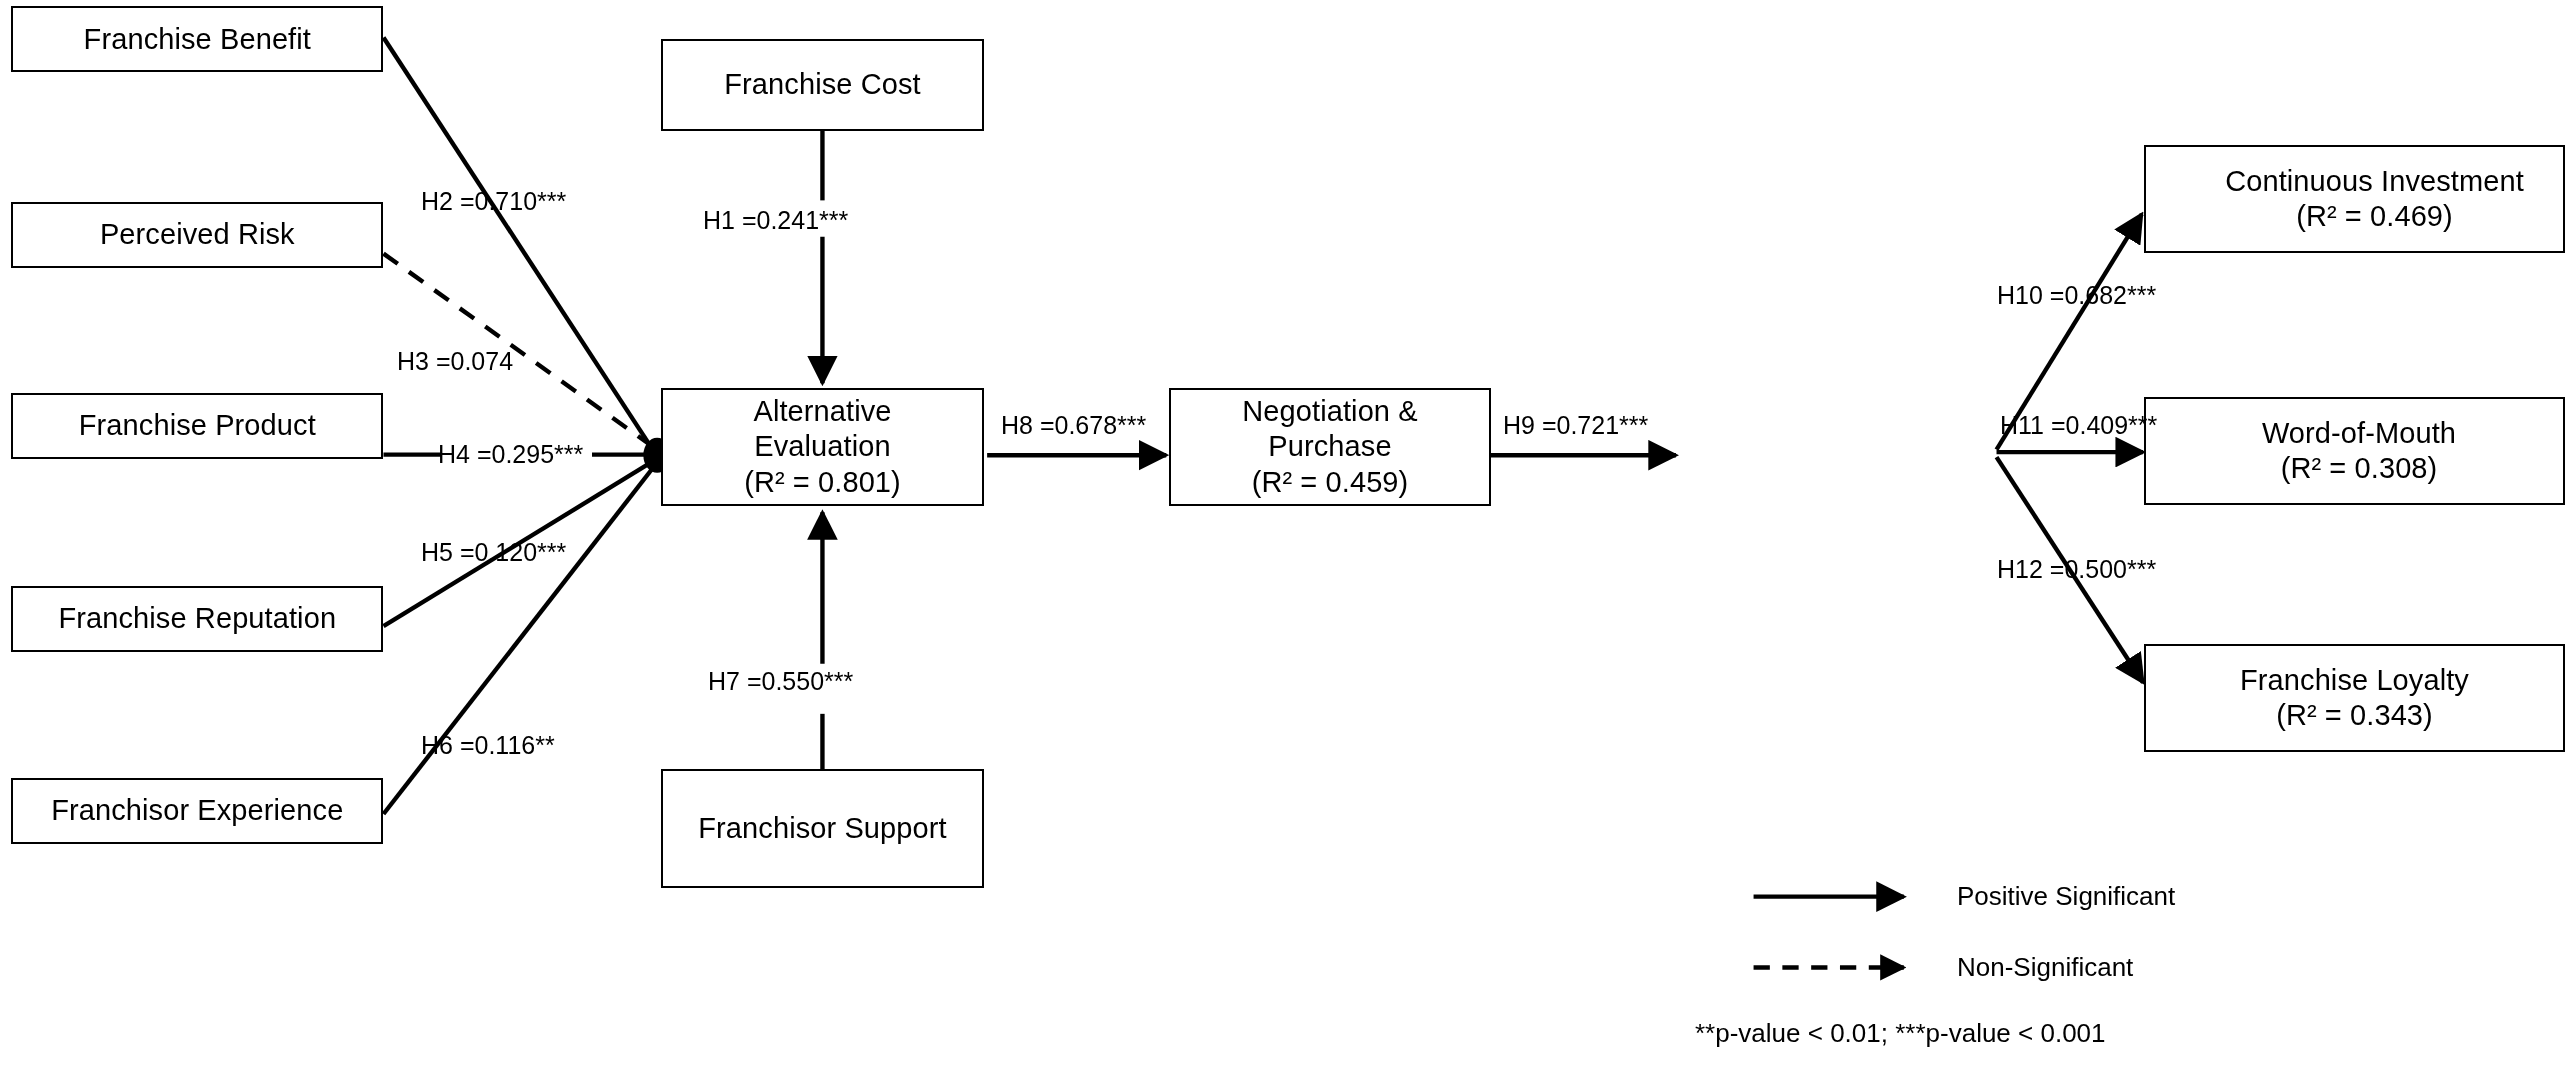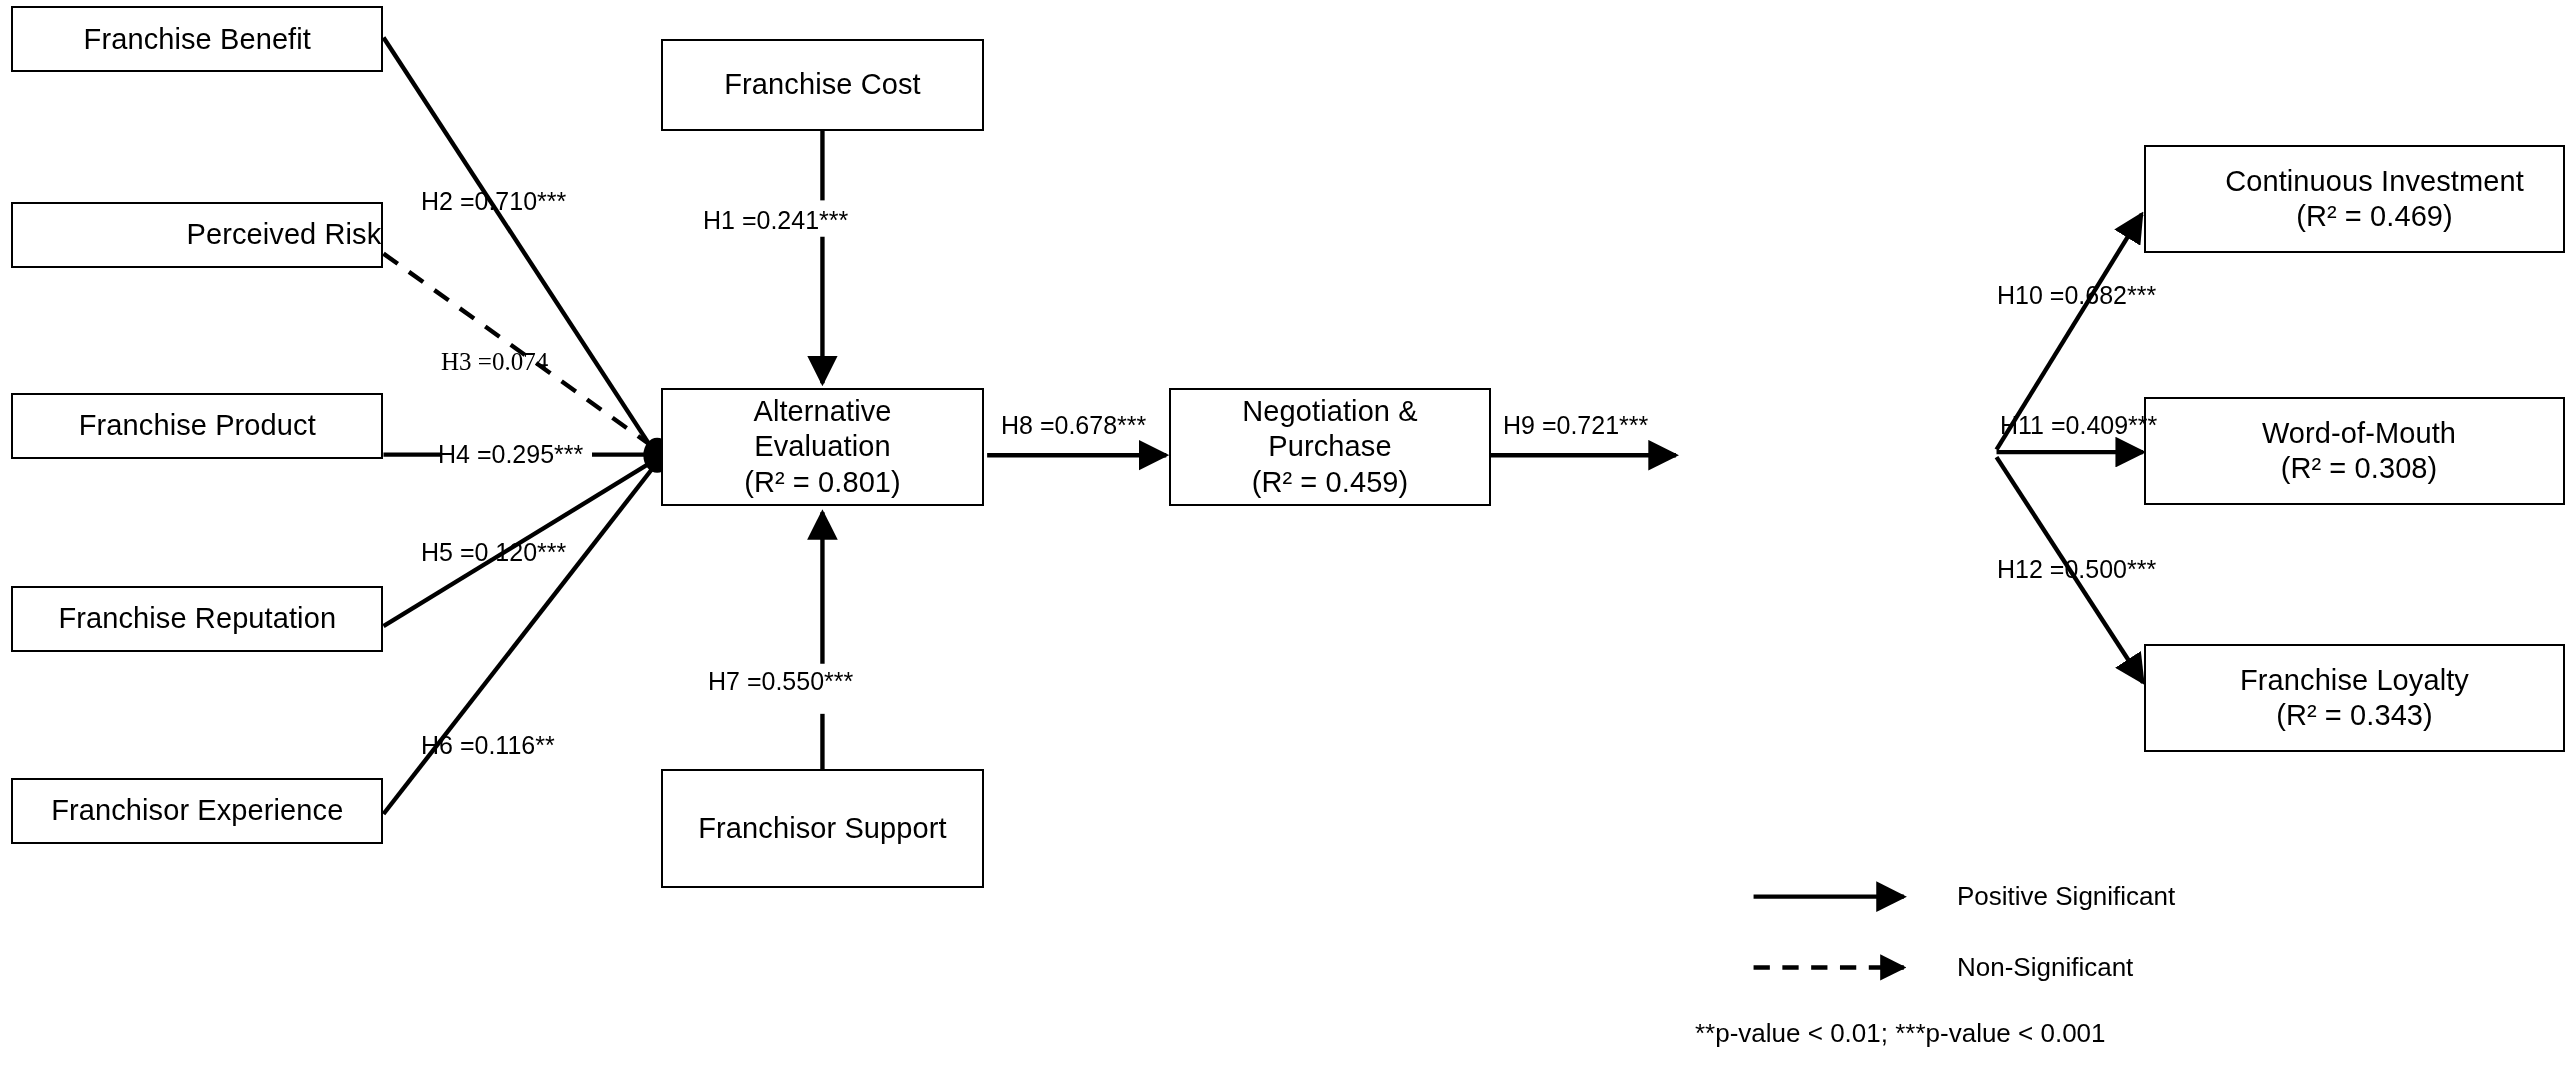--- a/index.html
+++ b/index.html
@@ -108,21 +108,21 @@
     <line x1="3188" y1="730" x2="3422" y2="1090" stroke="#000000" stroke-width="7" marker-end="url(#arrow)"></line>
 
     <line x1="2800" y1="1432" x2="3040" y2="1432" stroke="#000000" stroke-width="7" marker-end="url(#arrow)"></line>
     <line x1="2800" y1="1545" x2="3040" y2="1545" stroke="#000000" stroke-width="7" stroke-dasharray="26 20" marker-end="url(#arrowsm)"></line>
   </svg>
 
   <div class="node" style="left:11.3px; top:6.3px; width:372px; height:66px;">
     <span>Franchise Benefit</span>
   </div>
 
-  <div class="node" style="left:11.3px; top:202px; width:372px; height:66px;align-items:flex-end;">
+  <div class="node" style="left:11.3px; top:202px; width:372px; height:66px;">
     <span>Perceived Risk</span>
   </div>
 
   <div class="node" style="left:11.3px; top:586px; width:372px; height:66px;">
     <span>Franchise Reputation</span>
   </div>
 
   <div class="node" style="left:11.3px; top:393px; width:372px; height:66px;">
     <span>Franchise Product</span>
   </div>
@@ -164,21 +164,21 @@
 
   <div class="node" style="left:2144px; top:644px; width:421px; height:108px;">
     <span>Franchise Loyalty</span>
     <span>(R² = 0.343)</span>
   </div>
 
   <div class="edge-label" style="left:703px; top:208px;">H1 =0.241***</div>
 
   <div class="edge-label" style="left:421px; top:189px;">H2 =0.710***</div>
 
-  <div class="edge-label" style="left:441px; top:349px;font-family:Liberation Serif, serif;">H3 =0.074</div>
+  <div class="edge-label" style="left:397px; top:349px;">H3 =0.074</div>
 
   <div class="edge-label" style="left:438px; top:442px;">H4 =0.295***</div>
 
   <div class="edge-label" style="left:421px; top:540px;">H5 =0.120***</div>
 
   <div class="edge-label" style="left:421px; top:733px;">H6 =0.116**</div>
 
   <div class="edge-label" style="left:708px; top:669px;">H7 =0.550***</div>
 
   <div class="edge-label" style="left:1001px; top:413px;">H8 =0.678***</div>

